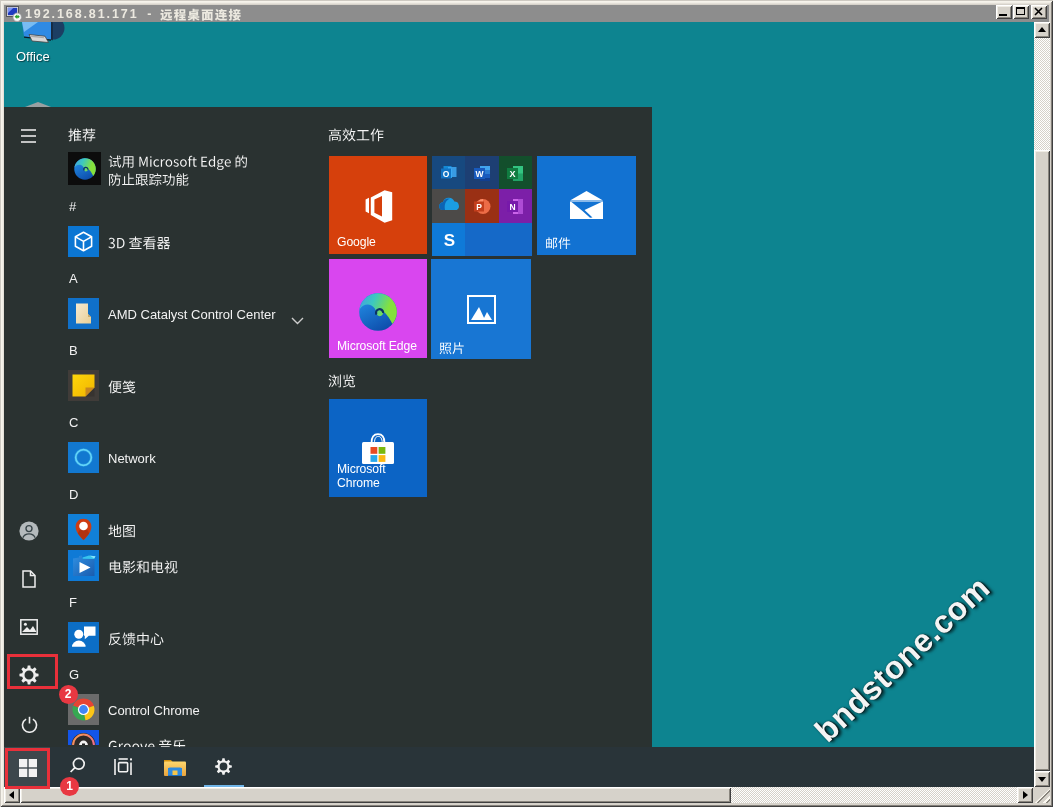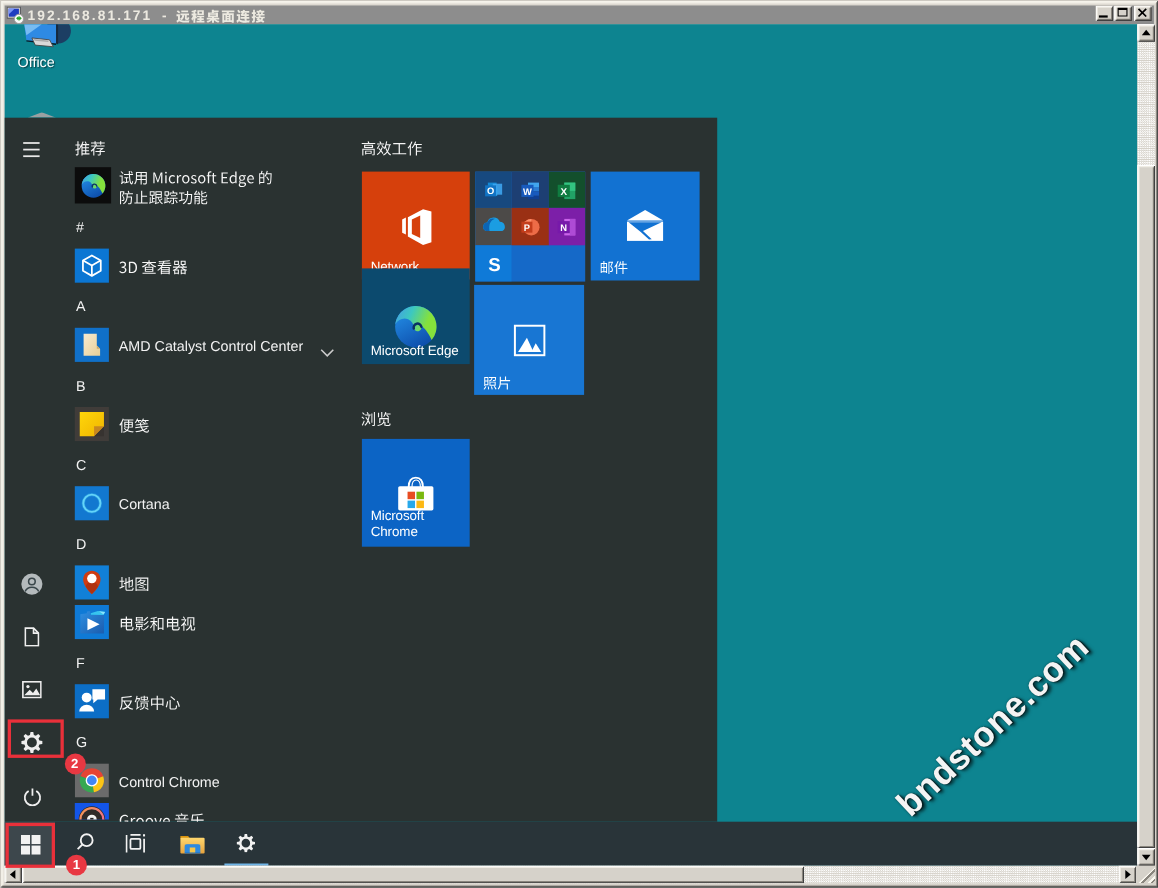--- a/index.html
+++ b/index.html
@@ -175,21 +175,21 @@
 </svg>
 <div style="position:absolute;left:108px;top:375.9px;"><svg class="" width="28" height="20.27" viewBox="0 0 28 20.27" fill="#f5f5f5">
       <path transform="translate(0 16.24) scale(0.014000 -0.014000)" d="M355 631V251H594C585 199 566 149 526 105C469 137 424 177 392 225L327 202C364 145 412 97 471 59C424 27 358 -1 268 -21C283 -36 304 -65 313 -83C412 -55 484 -20 537 22C643 -30 774 -60 925 -74C934 -53 953 -22 970 -4C823 5 693 30 590 73C635 127 657 188 667 251H912V631H675V715H947V783H328V715H601V631ZM425 413H601V364L600 309H425ZM675 413H839V309H674L675 363ZM425 572H601V470H425ZM675 572H839V470H675ZM257 836C208 685 125 535 35 437C50 420 72 381 79 363C107 395 134 431 160 471V-78H232V593C269 664 302 740 328 816Z"></path>
       <path transform="translate(14 16.24) scale(0.014000 -0.014000)" d="M186 845C154 748 98 652 34 589C51 580 82 560 97 548C129 585 162 631 191 683H232C254 643 276 596 285 565L351 590C343 615 326 650 307 683H464V745H223C236 772 247 799 257 827ZM565 845C535 756 481 673 417 618C433 609 463 589 476 577C506 606 536 642 562 683H666C695 646 723 603 736 572L801 599C790 622 770 654 747 683H934V745H597C611 772 623 800 633 829ZM533 584C572 565 619 534 649 509L445 491C441 523 437 556 436 590H362C364 554 367 519 372 484L94 459L101 395L384 421C391 385 401 350 412 317L60 278L68 213L436 254C458 200 485 151 516 108C382 63 227 32 76 13C90 -3 109 -38 117 -55C266 -32 422 2 562 51C637 -29 729 -78 831 -78C912 -78 942 -48 957 75C937 81 911 93 895 107C888 16 875 -7 833 -7C762 -8 694 24 636 80C730 119 814 167 878 226L812 265C755 213 677 170 587 134C558 171 533 214 511 263L934 310L926 373L486 325C475 357 465 392 457 428L878 466L870 529L679 512L706 541C678 568 620 603 573 625Z"></path>
     </svg></div>
 <div class="abs" style="left:68px;top:442px;width:31px;height:31px;background:#1278d0"></div>
 <svg class="abs" style="left:68px;top:442px" width="31" height="31" viewBox="0 0 31 31">
 <circle cx="15.5" cy="15.5" r="7.8" fill="none" stroke="#38b6ec" stroke-width="3" opacity="0.45"></circle>
 <circle cx="15.5" cy="15.5" r="7.8" fill="none" stroke="#64d4f8" stroke-width="1.7"></circle>
 </svg>
-<div class="apptxt" style="top:451px">Cortana</div>
+<div class="apptxt" style="top:451px">Network</div>
 <div class="abs" style="left:68px;top:514px;width:31px;height:31px;background:#1180d8"></div>
 <svg class="abs" style="left:68px;top:514px" width="31" height="31" viewBox="0 0 31 31">
 <path d="M15.5,4.8 C11,4.8 7.6,8.3 7.6,12.8 C7.6,18.3 13.2,24.2 15.5,26.2 C17.8,24.2 23.4,18.3 23.4,12.8 C23.4,8.3 20,4.8 15.5,4.8 Z" fill="#cf3c12"></path>
 <path d="M10,19.5 a5.5,4.5 0 0 1 11,0 C18.6,22.8 16.6,24.9 15.5,25.8 C14.4,24.9 12.4,22.8 10,19.5 Z" fill="#b03210"></path>
 <circle cx="15.5" cy="12.0" r="4.3" fill="#fff"></circle>
 </svg>
 <div style="position:absolute;left:108px;top:519.9px;"><svg class="" width="28" height="20.27" viewBox="0 0 28 20.27" fill="#f5f5f5">
       <path transform="translate(0 16.24) scale(0.014000 -0.014000)" d="M429 747V473L321 428L349 361L429 395V79C429 -30 462 -57 577 -57C603 -57 796 -57 824 -57C928 -57 953 -13 964 125C944 128 914 140 897 153C890 38 880 11 821 11C781 11 613 11 580 11C513 11 501 22 501 77V426L635 483V143H706V513L846 573C846 412 844 301 839 277C834 254 825 250 809 250C799 250 766 250 742 252C751 235 757 206 760 186C788 186 828 186 854 194C884 201 903 219 909 260C916 299 918 449 918 637L922 651L869 671L855 660L840 646L706 590V840H635V560L501 504V747ZM33 154 63 79C151 118 265 169 372 219L355 286L241 238V528H359V599H241V828H170V599H42V528H170V208C118 187 71 168 33 154Z"></path>
       <path transform="translate(14 16.24) scale(0.014000 -0.014000)" d="M375 279C455 262 557 227 613 199L644 250C588 276 487 309 407 325ZM275 152C413 135 586 95 682 61L715 117C618 149 445 188 310 203ZM84 796V-80H156V-38H842V-80H917V796ZM156 29V728H842V29ZM414 708C364 626 278 548 192 497C208 487 234 464 245 452C275 472 306 496 337 523C367 491 404 461 444 434C359 394 263 364 174 346C187 332 203 303 210 285C308 308 413 345 508 396C591 351 686 317 781 296C790 314 809 340 823 353C735 369 647 396 569 432C644 481 707 538 749 606L706 631L695 628H436C451 647 465 666 477 686ZM378 563 385 570H644C608 531 560 496 506 465C455 494 411 527 378 563Z"></path>
     </svg></div>
@@ -261,21 +261,21 @@
       <path transform="translate(0 16.24) scale(0.014000 -0.014000)" d="M286 559H719V468H286ZM211 614V413H797V614ZM441 826 470 736H59V670H937V736H553C542 768 527 810 513 843ZM96 357V-79H168V294H830V-1C830 -12 825 -16 813 -16C801 -16 754 -17 711 -15C720 -31 731 -54 735 -72C799 -72 842 -72 869 -63C896 -53 905 -37 905 0V357ZM281 235V-21H352V29H706V235ZM352 179H638V85H352Z"></path>
       <path transform="translate(14 16.24) scale(0.014000 -0.014000)" d="M169 600C137 523 87 441 35 384C50 374 77 350 88 339C140 399 197 494 234 581ZM334 573C379 519 426 445 445 396L505 431C485 479 436 551 390 603ZM201 816C230 779 259 729 273 694H58V626H513V694H286L341 719C327 753 295 804 263 841ZM138 360C178 321 220 276 259 230C203 133 129 55 38 -1C54 -13 81 -41 91 -55C176 3 248 79 306 173C349 118 386 65 408 23L468 70C441 118 395 179 344 240C372 296 396 358 415 424L344 437C331 387 314 341 294 297C261 333 226 369 194 400ZM657 588H824C804 454 774 340 726 246C685 328 654 420 633 518ZM645 841C616 663 566 492 484 383C500 370 525 341 535 326C555 354 573 385 590 419C615 330 646 248 684 176C625 89 546 22 440 -27C456 -40 482 -69 492 -83C588 -33 664 30 723 109C775 30 838 -35 914 -79C926 -60 950 -33 967 -19C886 23 820 90 766 174C831 284 871 420 897 588H954V658H677C692 713 704 771 715 830Z"></path>
       <path transform="translate(28 16.24) scale(0.014000 -0.014000)" d="M52 72V-3H951V72H539V650H900V727H104V650H456V72Z"></path>
       <path transform="translate(42 16.24) scale(0.014000 -0.014000)" d="M526 828C476 681 395 536 305 442C322 430 351 404 363 391C414 447 463 520 506 601H575V-79H651V164H952V235H651V387H939V456H651V601H962V673H542C563 717 582 763 598 809ZM285 836C229 684 135 534 36 437C50 420 72 379 80 362C114 397 147 437 179 481V-78H254V599C293 667 329 741 357 814Z"></path>
     </svg></div>
 <div class="tile" style="left:329px;top:156px;width:98px;height:98px;background:#d6400c">
 <svg class="abs" style="left:36px;top:33px" width="28" height="35" viewBox="0 0 28 35">
 <path fill-rule="evenodd" fill="#fff" d="M5.8,8.4 L19.6,1.2 L27.2,3.2 L27.2,31.2 L19.6,33.8 L5.8,26.0 L5.8,8.4 M9.4,10.6 L9.4,23.8 L17.0,27.4 L17.0,7.0 Z"></path>
 <path fill="#fff" d="M0.6,10.6 L4.0,8.8 L4.0,24.2 L0.6,22.6 Z"></path>
 </svg>
-<div class="tlabel">Network</div>
+<div class="tlabel">Google</div>
   </div>
 <div class="tile" style="left:432px;top:156px;width:100.2px;height:100.2px;background:#1569c8;overflow:hidden">
     <div class="abs" style="left:0px;top:0px;width:33.4px;height:33.4px;background:#17497f"><svg style="margin:1.5px 0 0 1.5px" width="31" height="31" viewBox="0 0 31 31">
         <g>
           <rect x="9" y="11" width="9" height="9" fill="#28a8ea"></rect>
           <rect x="9.5" y="8" width="8" height="3.5" fill="#1490df" opacity="0.9"></rect>
           <rect x="14" y="9" width="8.5" height="10" fill="#3fa9f5" opacity="0.85"></rect>
           <rect x="7" y="10.5" width="10" height="10" fill="#1173c4"></rect>
           <text x="12" y="18.6" font-size="8.5" font-weight="bold" fill="#fff" text-anchor="middle" font-family="Liberation Sans">O</text>
         </g>
@@ -324,21 +324,21 @@
     <svg class="abs" style="left:33px;top:35px" width="33" height="28" viewBox="0 0 33 28">
 <path d="M16.5,0 L33,9.5 H0 Z" fill="#fff"></path>
 <rect x="0" y="10.5" width="33" height="17.5" fill="#fff"></rect>
 <path d="M1.5,11 H31.5 L14.5,19 L22.5,26.5 L20,26.8 L12.5,20 Z" fill="#1272d2"></path>
 </svg>
     <div style="position:absolute;left:8px;top:76.6px;"><svg class="" width="26" height="18.82" viewBox="0 0 26 18.82" fill="#fff">
         <path transform="translate(0 15.08) scale(0.013000 -0.013000)" d="M151 345H274V115H151ZM151 410V621H274V410ZM460 345V115H340V345ZM460 410H340V621H460ZM270 839V687H85V-16H151V50H460V-2H529V687H344V839ZM626 786V-79H692V715H854C826 636 786 532 748 448C840 357 866 283 866 221C867 186 860 155 839 142C828 136 813 133 797 132C776 131 748 131 717 134C729 113 736 83 738 63C768 62 801 61 827 64C851 67 873 73 889 85C923 107 936 156 936 215C936 284 914 363 823 457C865 551 913 664 949 756L897 789L885 786Z"></path>
         <path transform="translate(13 15.08) scale(0.013000 -0.013000)" d="M317 341V268H604V-80H679V268H953V341H679V562H909V635H679V828H604V635H470C483 680 494 728 504 775L432 790C409 659 367 530 309 447C327 438 359 420 373 409C400 451 425 504 446 562H604V341ZM268 836C214 685 126 535 32 437C45 420 67 381 75 363C107 397 137 437 167 480V-78H239V597C277 667 311 741 339 815Z"></path>
       </svg></div>
   </div>
-<div class="tile" style="left:329px;top:244px;width:98px;height:87px;background:#0c4a6e">
+<div class="tile" style="left:329px;top:259px;width:98px;height:99px;background:#d946ef">
     <div class="abs" style="left:28px;top:32px"><svg width="42" height="42" viewBox="0 0 48 48">
 <defs>
 <linearGradient id="eg1b" x1="0" y1="0.2" x2="1" y2="0.55">
 <stop offset="0" stop-color="#44a2e0"></stop>
             <stop offset="0.35" stop-color="#3cc8c0"></stop>
             <stop offset="0.78" stop-color="#85e13c"></stop>
 </linearGradient>
 <linearGradient id="eg3b" x1="0.2" y1="0" x2="0.75" y2="1">
 <stop offset="0" stop-color="#2490e8"></stop>
             <stop offset="1" stop-color="#0c4aa8"></stop>

